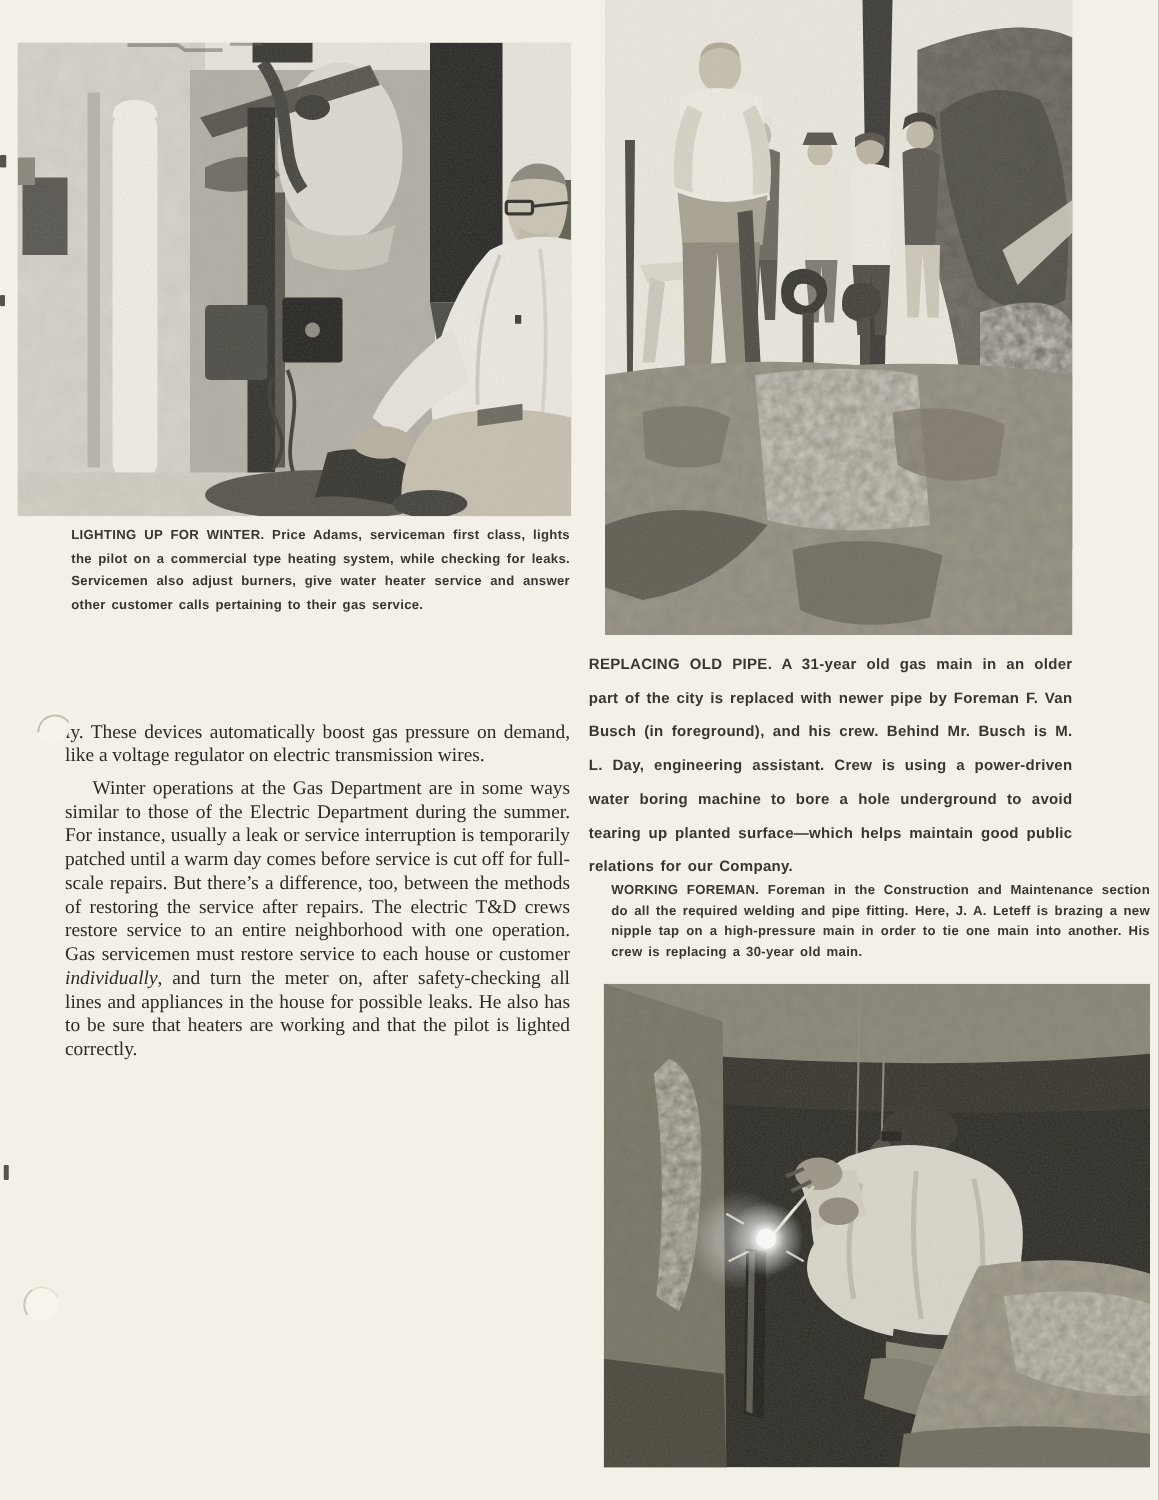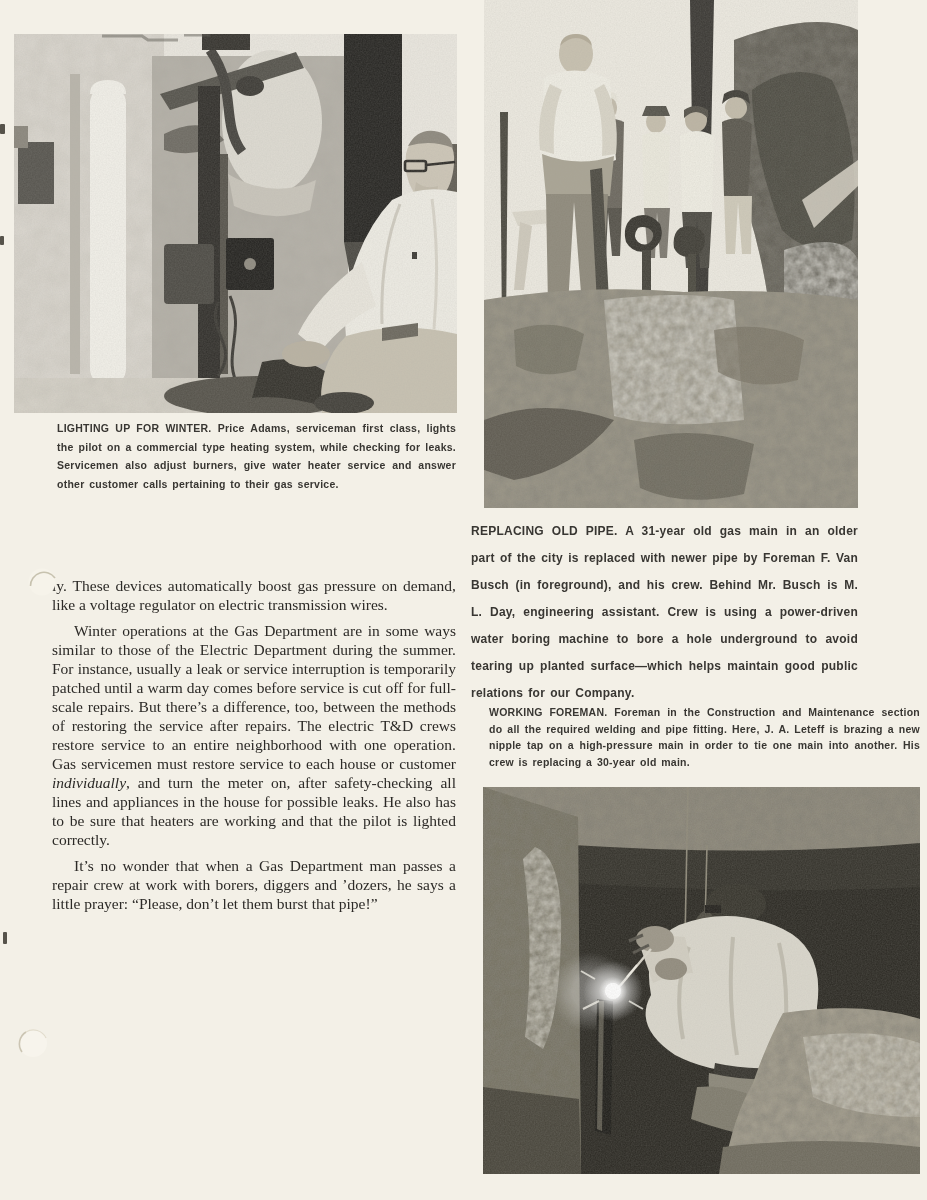--- a/index.html
+++ b/index.html
@@ -266,21 +266,20 @@
       <path d="M300,226 Q380,214 437,232 L437,387 L240,387 Q250,330 270,296 Q284,256 300,226 Z" filter="url(#b3)" opacity="0.8"></path>
       <path d="M320,250 Q390,240 437,256 L437,330 Q370,330 330,310 Z" filter="url(#l3)" opacity="0.8"></path>
       <path d="M240,360 Q340,348 437,360 L437,387 L236,387 Z" fill="#6e6a5d"></path>
       <rect width="437" height="387" filter="url(#g3)" opacity="0.5"></rect>
     </svg>
   </div>
 
   <div class="article">
     <p>ly. These devices automatically boost gas pressure on demand, like a voltage regulator on electric transmission wires.</p>
     <p><span>Winter operations at the Gas Department are in some ways similar to those of the Electric Department during the summer. For instance, usually a leak or service interruption is temporarily patched until a warm day comes before service is cut off for full-scale repairs. But there’s a difference, too, between the methods of restoring the service after repairs. The electric T&amp;D crews restore service to an entire neighborhood with one operation. Gas servicemen must restore service to each house or customer </span><i>individually</i><span>, and turn the meter on, after safety-checking all lines and appliances in the house for possible leaks. He also has to be sure that heaters are working and that the pilot is lighted correctly.</span></p>
-    <p>It’s no wonder that when a Gas Department man passes a repair crew at work with borers, diggers and ’dozers, he says a little prayer: “Please, don’t let them burst that pipe!”</p>
   </div>
 
   <div class="hole" style="left:26px;top:566px;width:32px;height:32px;">
     <svg viewBox="0 0 32 32">
       <circle cx="16" cy="16" r="13.5" fill="#f6f3ea"></circle>
       <path d="M4.5,20 A13.5,13.5 0 0 1 29,12" fill="none" stroke="#c2bca8" stroke-width="1.6" opacity="0.9"></path>
     </svg>
   </div>
   <div class="hole" style="left:16px;top:1026px;width:34px;height:34px;">
     <svg viewBox="0 0 34 34">

